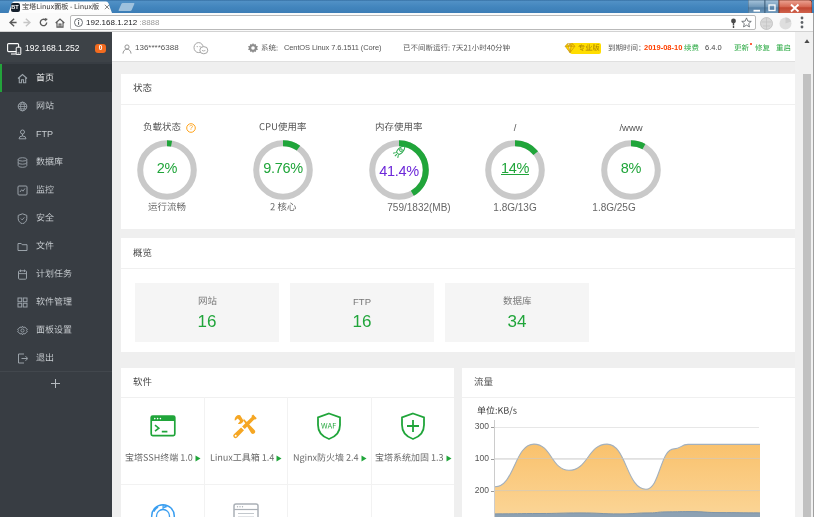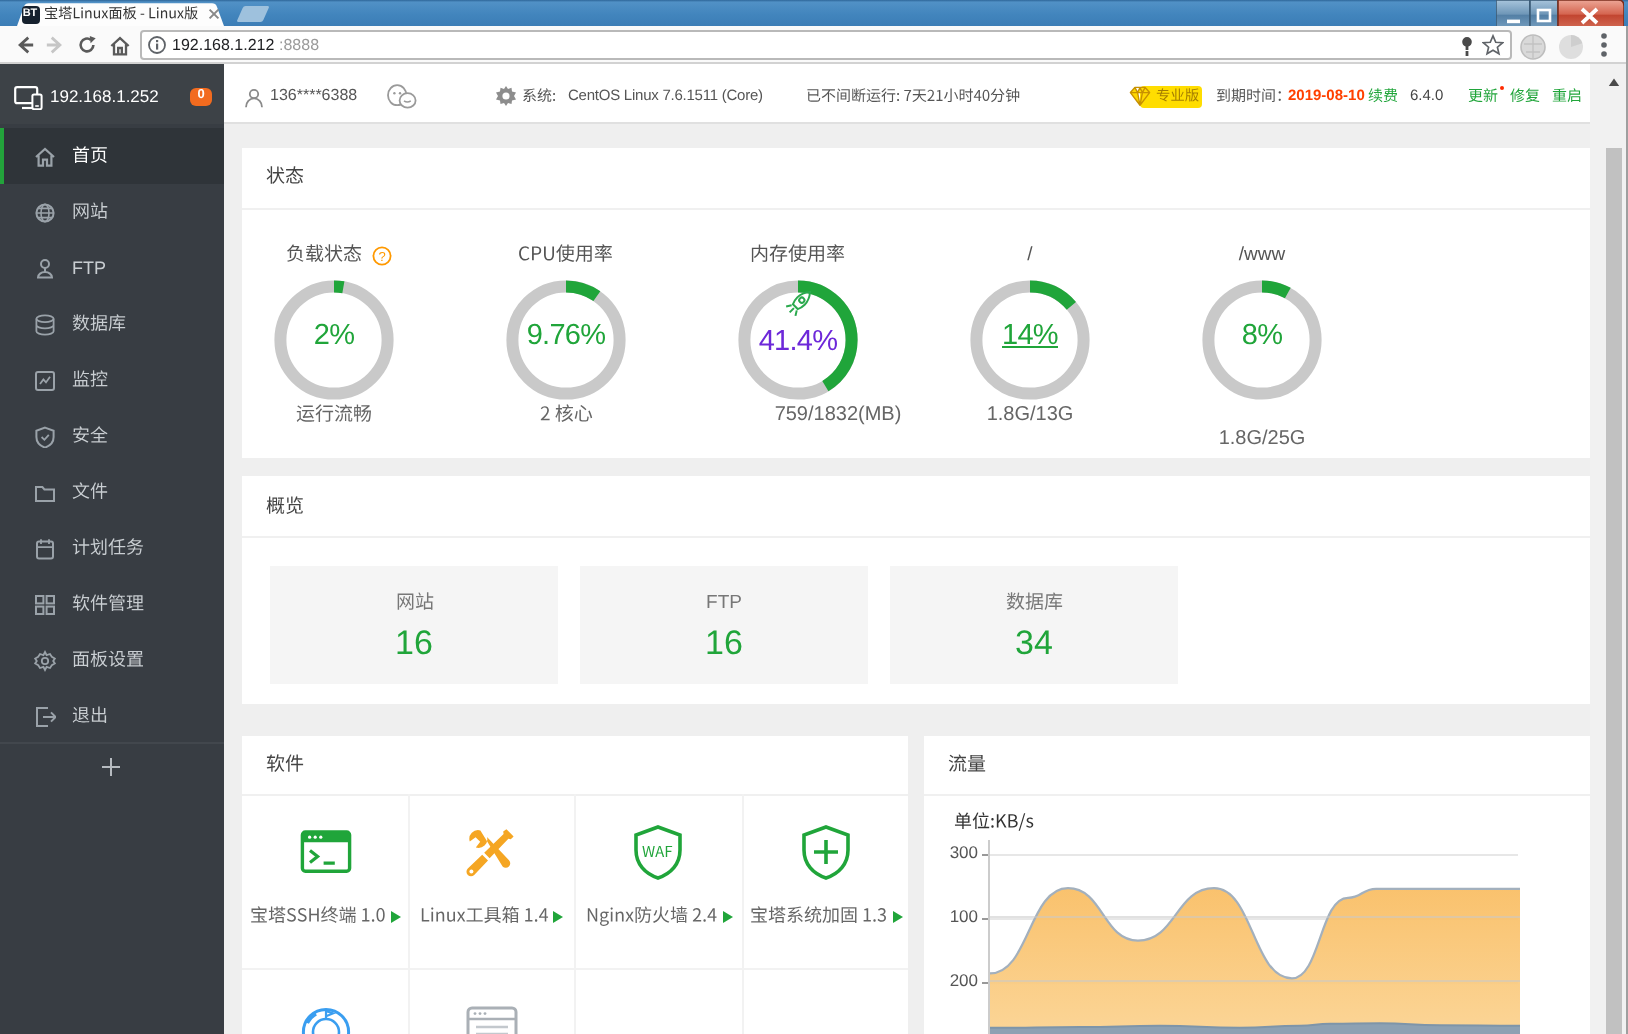--- a/index.html
+++ b/index.html
@@ -503,21 +503,21 @@
 <circle cx="34" cy="34" r="26.8" fill="none" stroke="#c9c9c9" stroke-width="6"></circle>
 <circle cx="34" cy="34" r="26.8" fill="none" stroke="#20a53a" stroke-width="6" stroke-dasharray="23.57 168.39" transform="rotate(-90 34 34)"></circle>
 </svg>
 <div style="position:absolute;top:159.0px;font:400 14.5px 'Liberation Sans',sans-serif;color:#20a53a;line-height:19px;white-space:pre;letter-spacing:-0.35px;left:515px;transform:translateX(-50%);text-decoration:underline;">14%</div>
 <div style="position:absolute;top:201.0px;font:400 10px 'Liberation Sans',sans-serif;color:#666;line-height:13px;white-space:pre;left:515px;transform:translateX(-50%);">1.8G/13G</div>
 <svg style="position:absolute;left:597px;top:135.5px" width="68" height="68" viewBox="0 0 68 68">
 <circle cx="34" cy="34" r="26.8" fill="none" stroke="#c9c9c9" stroke-width="6"></circle>
 <circle cx="34" cy="34" r="26.8" fill="none" stroke="#20a53a" stroke-width="6" stroke-dasharray="13.47 168.39" transform="rotate(-90 34 34)"></circle>
 </svg>
 <div style="position:absolute;top:159.0px;font:400 14.5px 'Liberation Sans',sans-serif;color:#20a53a;line-height:19px;white-space:pre;letter-spacing:-0.35px;left:631px;transform:translateX(-50%);">8%</div>
-<div style="position:absolute;top:201.0px;font:400 10px 'Liberation Sans',sans-serif;color:#666;line-height:13px;white-space:pre;left:631px;transform:translateX(-50%);margin-top:12px;">1.8G/25G</div>
+<div style="position:absolute;top:201.0px;font:400 10px 'Liberation Sans',sans-serif;color:#666;line-height:13px;white-space:pre;left:614px;transform:translateX(-50%);">1.8G/25G</div>
 <svg style="position:absolute;left:365px;top:134px" width="68" height="34" viewBox="0 0 68 34">
     <g transform="translate(34.5,17.5) rotate(45)" stroke="#2aa94d" fill="none" stroke-width="1">
 <path d="M0 -7.8 q2.6 3 2.6 6.4 q0 2.2 -0.9 4 h-3.4 q-0.9 -1.8 -0.9 -4 q0 -3.4 2.6 -6.4 Z"></path>
 <circle cx="0" cy="-2" r="1.3"></circle>
 <path d="M-1.8 3.4 l-1.5 2.4 M1.8 3.4 l1.5 2.4 M0 3.6 v3"></path>
 </g>
   </svg>
 <svg style="position:absolute;left:143.0px;top:121.8px;overflow:visible" width="38.0" height="12.3">
     <g fill="#555" transform="translate(0,8.17) scale(0.009500,-0.009500)">
       <use href="#q77" x="0"></use>

